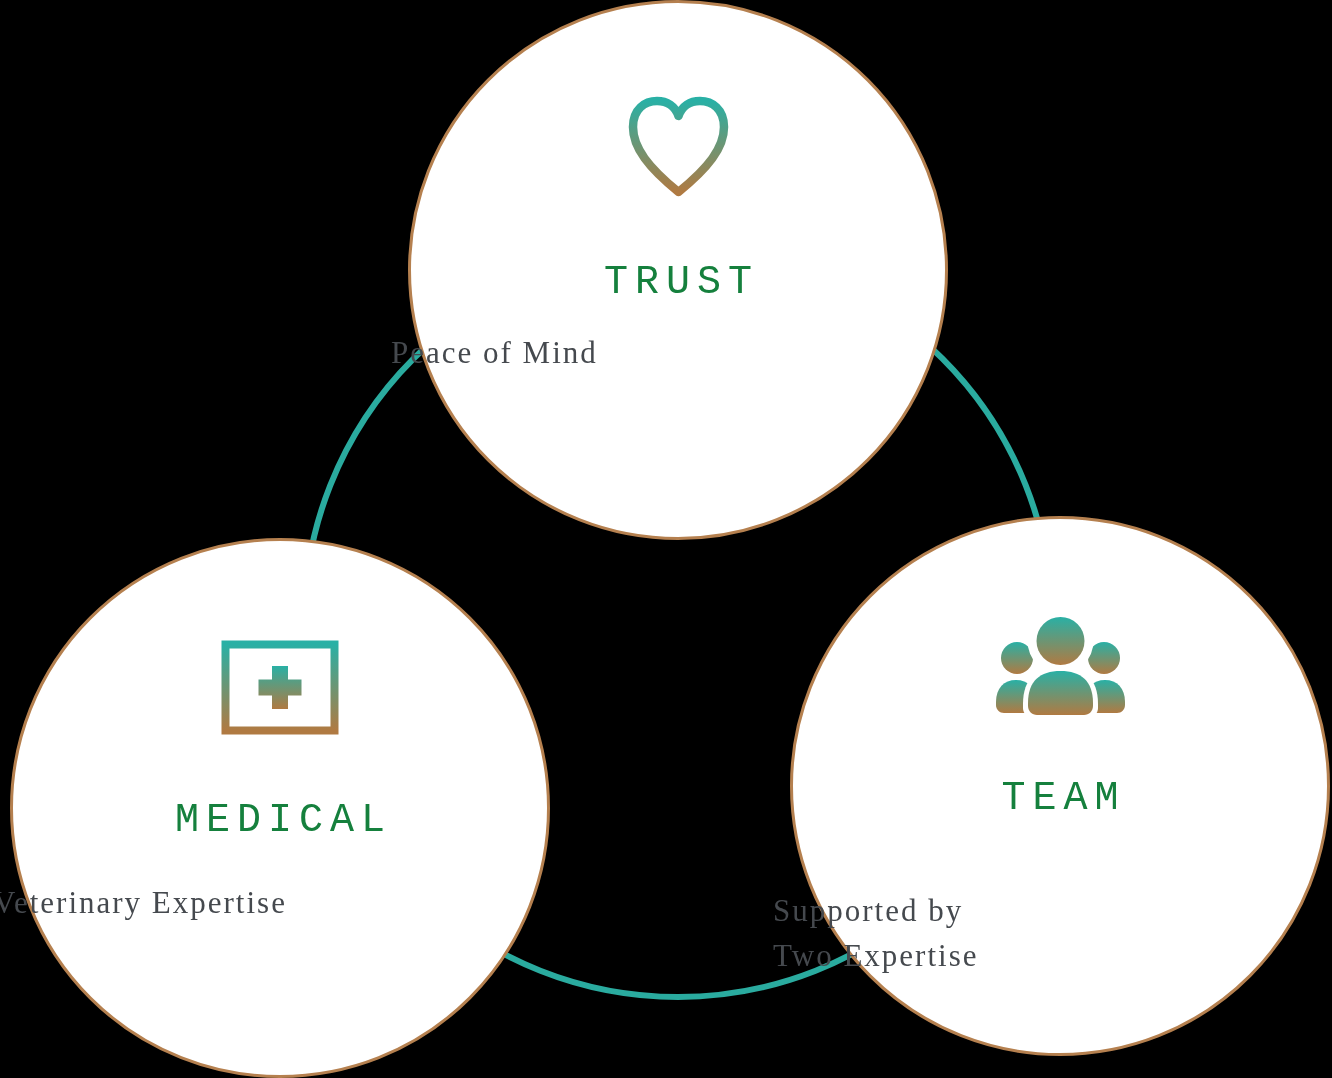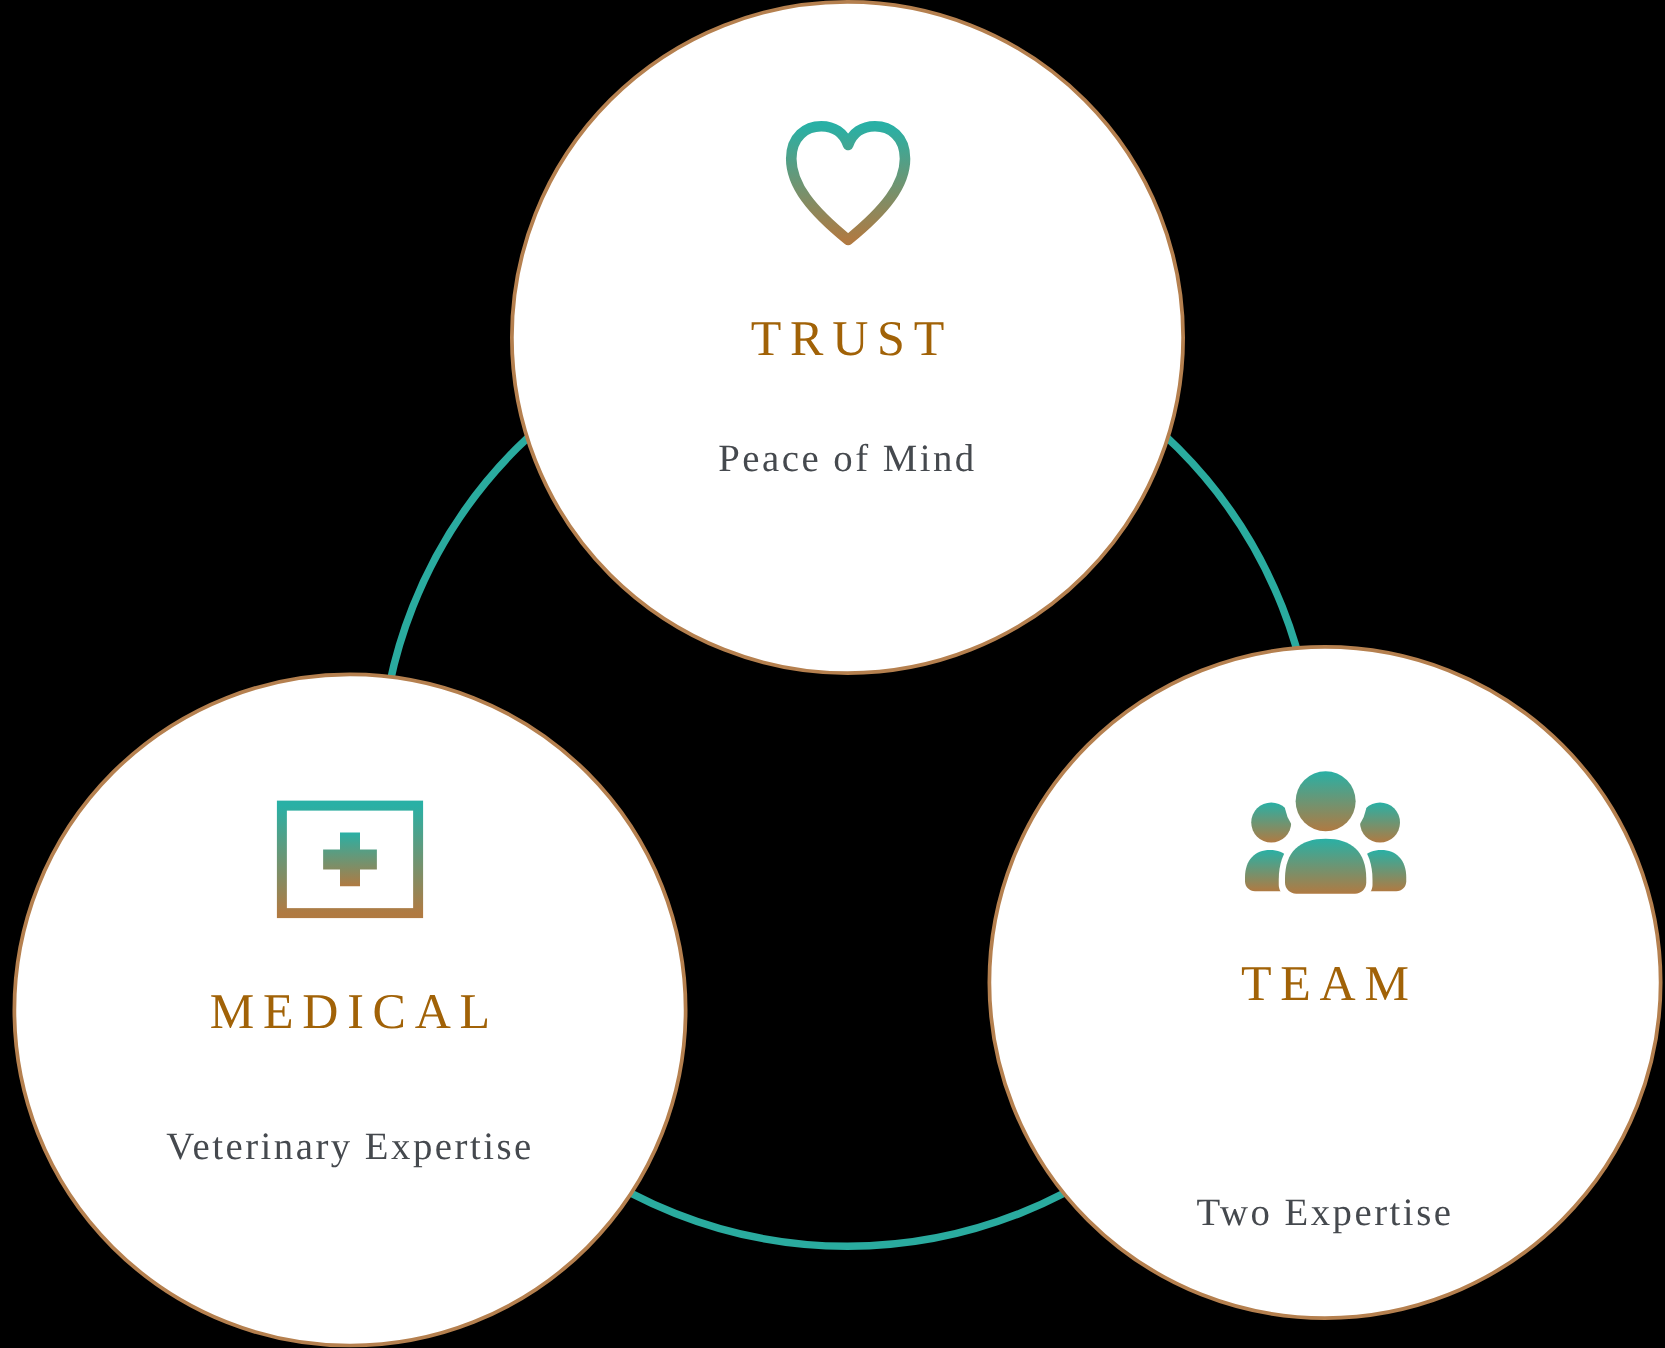--- a/index.html
+++ b/index.html
@@ -28,29 +28,30 @@
   .c-trust{left:408px;top:0;}
   .c-medical{left:10px;top:538px;}
   .c-team{left:790px;top:516px;}
 
   .icon-wrap{position:absolute;left:0;right:0;display:flex;justify-content:center;}
   .c-trust .icon-wrap{top:90px;}
   .c-medical .icon-wrap{top:99px;}
   .c-team .icon-wrap{top:95px;}
 
   .title{
-    position:absolute;left:0;right:0;top:240px;margin:4px;
+    position:absolute;left:0;right:0;top:240px;margin:16px;
     text-align:center;font-weight:400;
     font-size:40px;line-height:48px;
     letter-spacing:7px;padding-left:7px;
-    color:#a16207;
+    color:#15803d;
+    font-family:Liberation Mono, monospace;
   }
   .subtitle{
-    position:absolute;left:-20px;right:-20px;margin:14px;
-    text-align:center;
+    position:absolute;left:-20px;right:-20px;margin:0;
+    text-align:left;
     font-size:31px;line-height:45px;
     letter-spacing:2px;
     color:#45494e;
   }
   .c-trust .subtitle{top:327px;}
   .c-medical .subtitle{top:339px;}
   .c-team .subtitle{top:324px;}
 </style>
 </head>
 <body>
@@ -114,18 +115,18 @@
         <circle cx="68.5" cy="27" r="33" fill="#ffffff"></circle>
         <path d="M31,90 C31,64 45,53 68.5,53 C92,53 106,64 106,90 L106,94 C106,99.5 101.5,104 96,104 L41,104 C35.5,104 31,99.5 31,94 Z" fill="#ffffff"></path>
 
         <circle cx="68.5" cy="27" r="24" fill="url(#tg)"></circle>
         <path d="M36,89 C36,67 48,57 68.5,57 C89,57 101,67 101,89 L101,92 C101,97 97,101 92,101 L45,101 C40,101 36,97 36,92 Z" fill="url(#tg)"></path>
       </svg>
     </div>
     <h2 class="title">TEAM</h2>
     <p class="subtitle">
       <br>
-      <br>
+      <span>Supported by</span><br>
       <span>Two Expertise</span>
     </p>
   </section>
 
 </div>
 
 </body></html>

